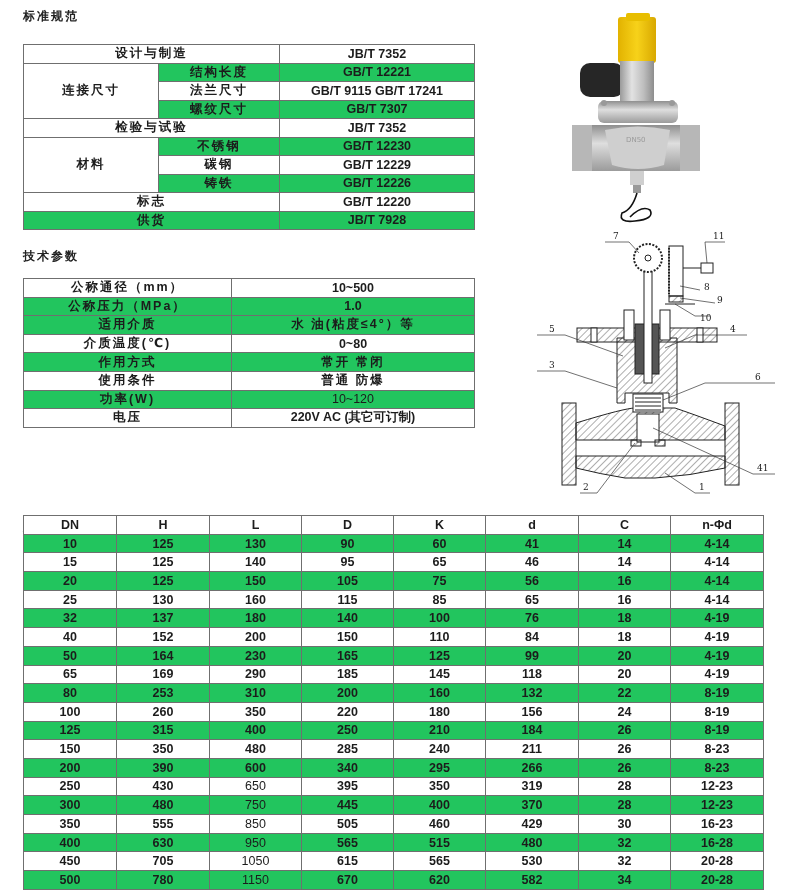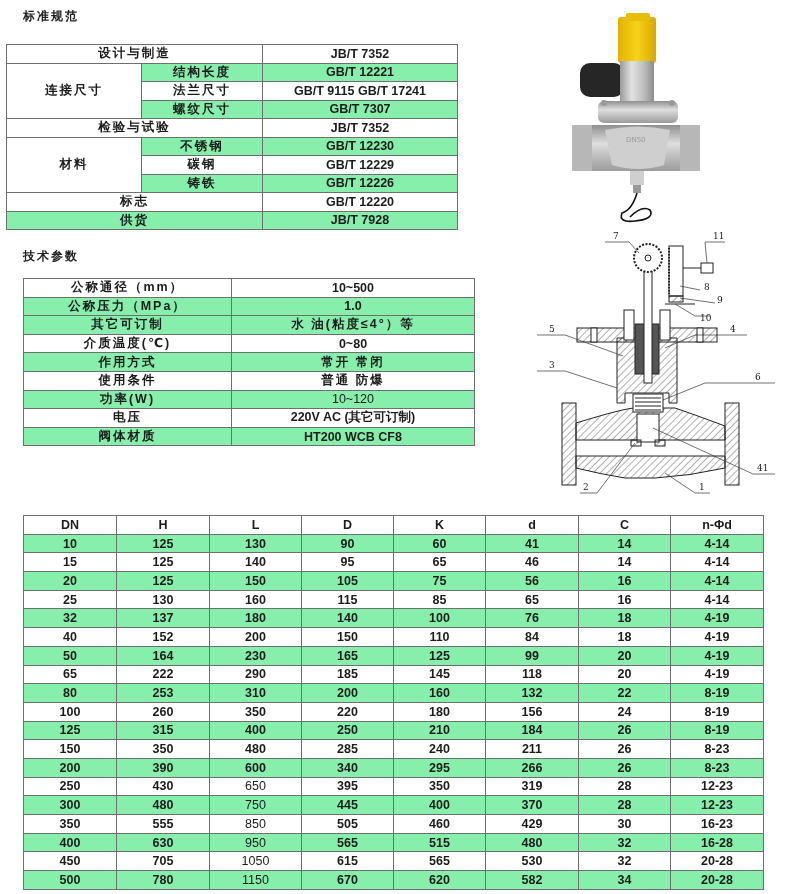--- a/index.html
+++ b/index.html
@@ -4,37 +4,37 @@
 <style>
   html, body { margin: 0; padding: 0; background: #ffffff; }
   body { width: 800px; height: 894px; position: relative; overflow: hidden;
          font-family: "DejaVu Sans", "Liberation Sans", sans-serif; color: #1a1a1a; }
   .section-title { position: absolute; left: 23px; font-size: 12px; font-weight: bold;
                    letter-spacing: 2px; color: #222; }
   table { position: absolute; border-collapse: collapse; table-layout: fixed;
           font-family: "Liberation Sans", "DejaVu Sans", sans-serif; }
   td, th { border: 1px solid #6f6f6f; text-align: center; padding: 0; font-weight: bold;
            font-size: 12.5px; color: #1c1c1c; overflow: hidden; white-space: nowrap; }
-  .g { background: #86efac; }
+  .g { background: #22c55e; }
   .w { background: #ffffff; }
   .cn { letter-spacing: 2px; }
   #std-table td { height: 17.5px; }
   #tech-table td { height: 17.6px; }
   #dim-table td, #dim-table th { height: 17.7px; font-size: 12.5px; }
   .light { font-weight: normal; }
   .photo { position: absolute; left: 560px; top: 5px; width: 150px; height: 225px; }
   .diagram { position: absolute; left: 505px; top: 228px; width: 275px; height: 275px; }
   .label-num { font-family: "DejaVu Serif", serif; font-size: 9px; fill: #222; }
 </style>
 </head>
 <body>
 
 <div class="section-title" style="top:8px;">标准规范</div>
 
-<table id="std-table" style="left:6px; top:44px; width:451px;">
+<table id="std-table" style="left:23px; top:44px; width:451px;">
   <colgroup>
       <col style="width:135px">
       <col style="width:121px">
       <col style="width:195px">
     </colgroup>
   <tbody>
     <tr class="w">
       <td colspan="2" class="cn">设计与制造</td>
       <td>JB/T 7352</td>
     </tr>
@@ -134,21 +134,21 @@
   <tbody>
     <tr class="w">
       <td class="cn">公称通径（mm）</td>
       <td>10~500</td>
     </tr>
     <tr class="g">
       <td class="cn">公称压力（MPa）</td>
       <td>1.0</td>
     </tr>
     <tr class="g">
-      <td class="cn">其它可订制</td>
+      <td class="cn">适用介质</td>
       <td class="cn">水 油(粘度≤4°）等</td>
     </tr>
     <tr class="w">
       <td class="cn">介质温度(℃)</td>
       <td>0~80</td>
     </tr>
     <tr class="g">
       <td class="cn">作用方式</td>
       <td class="cn">常开  常闭</td>
     </tr>
@@ -156,24 +156,20 @@
       <td class="cn">使用条件</td>
       <td class="cn">普通  防爆</td>
     </tr>
     <tr class="g">
       <td class="cn">功率(W)</td>
       <td class="light">10~120</td>
     </tr>
     <tr class="w">
       <td class="cn">电压</td>
       <td>220V AC  (其它可订制)</td>
-    </tr>
-    <tr class="g">
-      <td class="cn">阀体材质</td>
-      <td>HT200   WCB   CF8</td>
     </tr>
   </tbody>
 </table>
 
 <div class="diagram">
   <svg width="275" height="275" viewBox="0 0 275 275">
     <defs>
       <pattern id="hatch" width="5" height="5" patternUnits="userSpaceOnUse" patternTransform="rotate(45)">
         <line x1="0" y1="0" x2="0" y2="5" stroke="#333" stroke-width="0.8"></line>
       </pattern>
@@ -356,21 +352,21 @@
         <td>164</td>
         <td>230</td>
         <td>165</td>
         <td>125</td>
         <td>99</td>
         <td>20</td>
         <td>4-19</td>
       </tr>
       <tr class="w">
         <td>65</td>
-        <td>222</td>
+        <td>169</td>
         <td>290</td>
         <td>185</td>
         <td>145</td>
         <td>118</td>
         <td>20</td>
         <td>4-19</td>
       </tr>
       <tr class="g">
         <td>80</td>
         <td>253</td>

